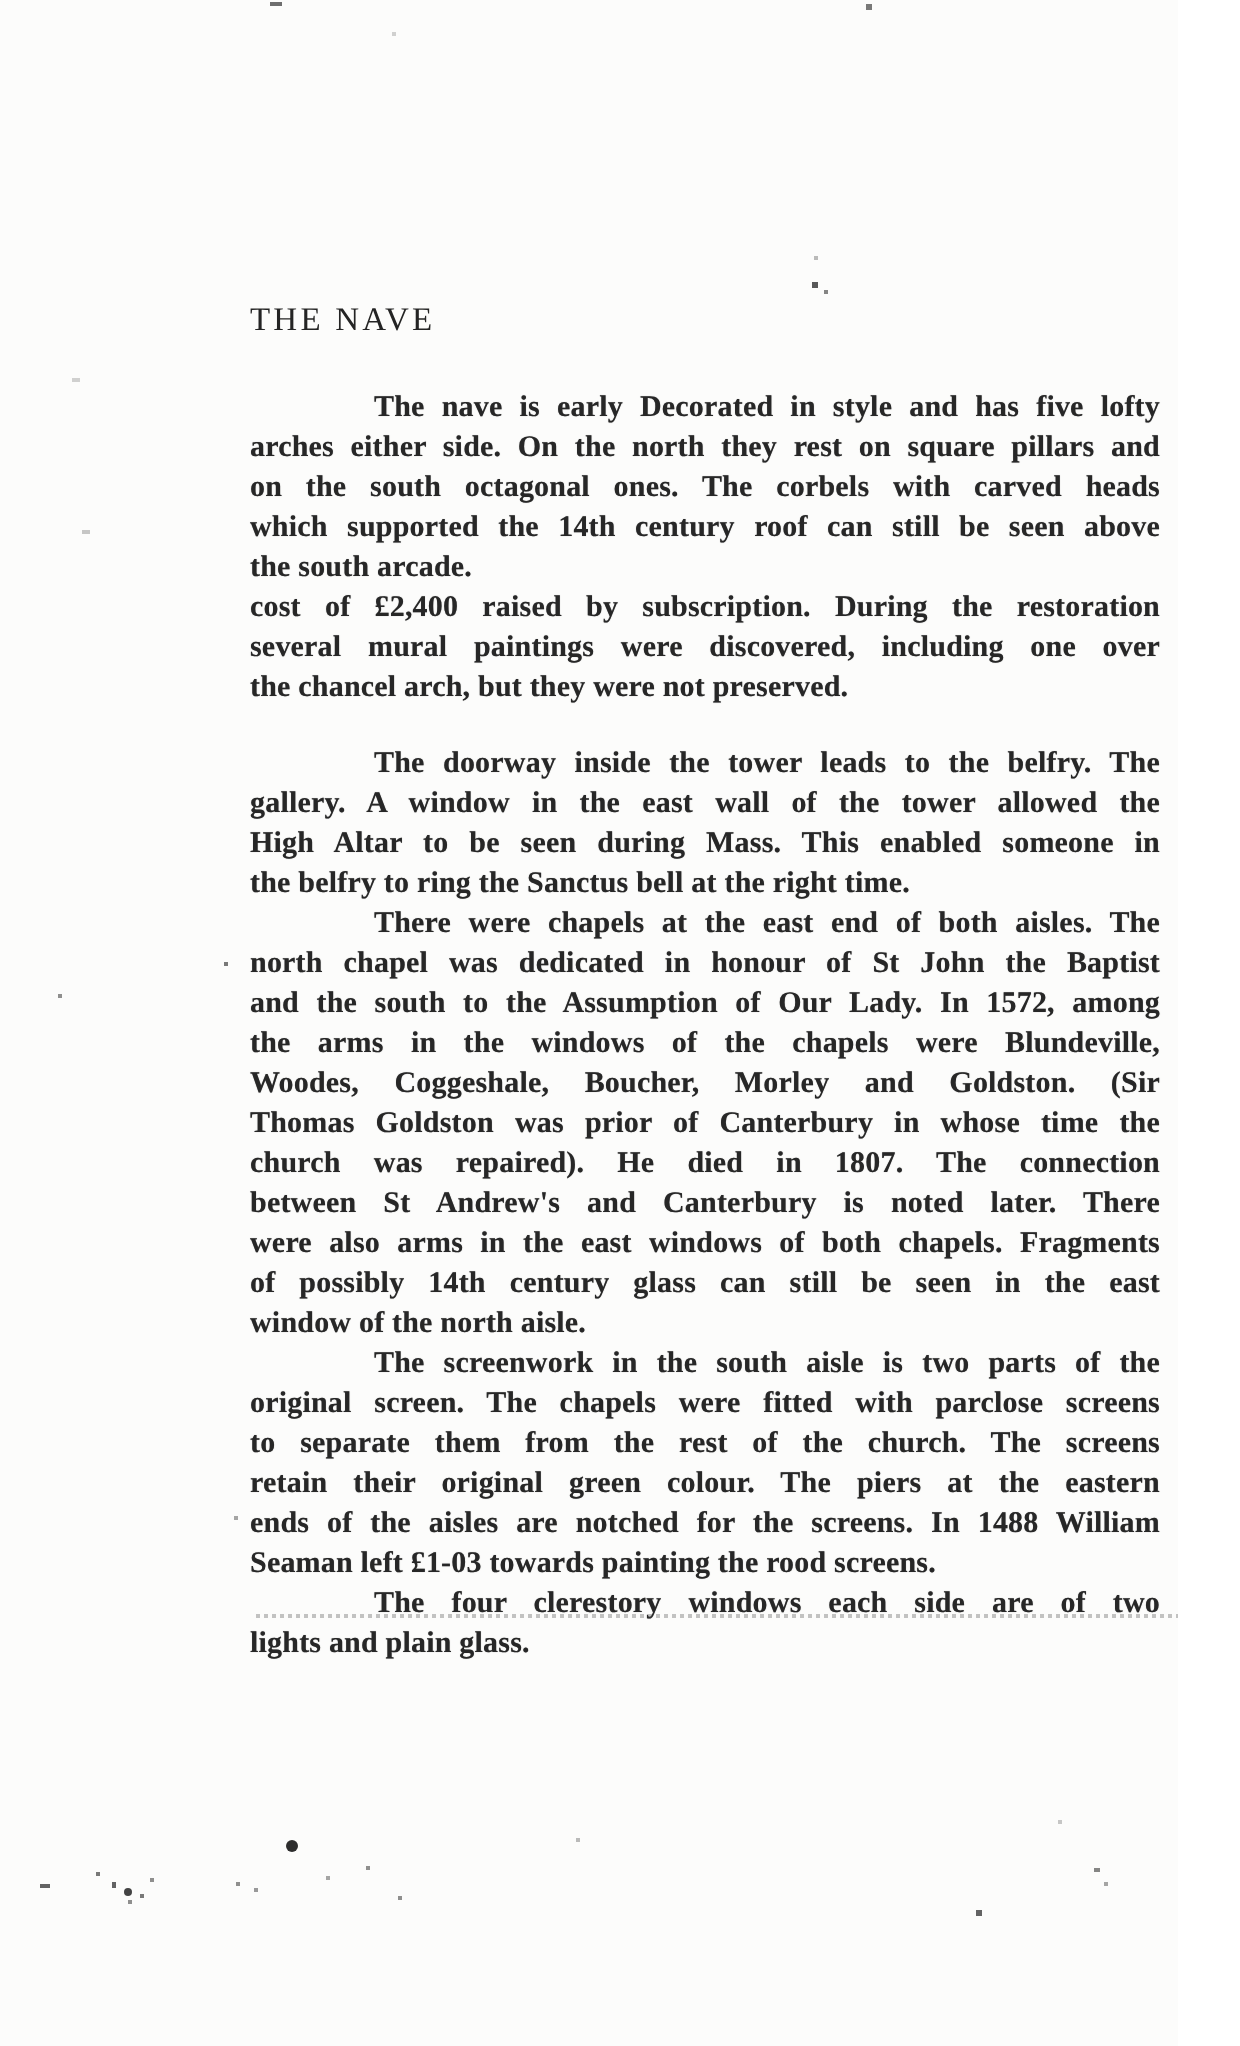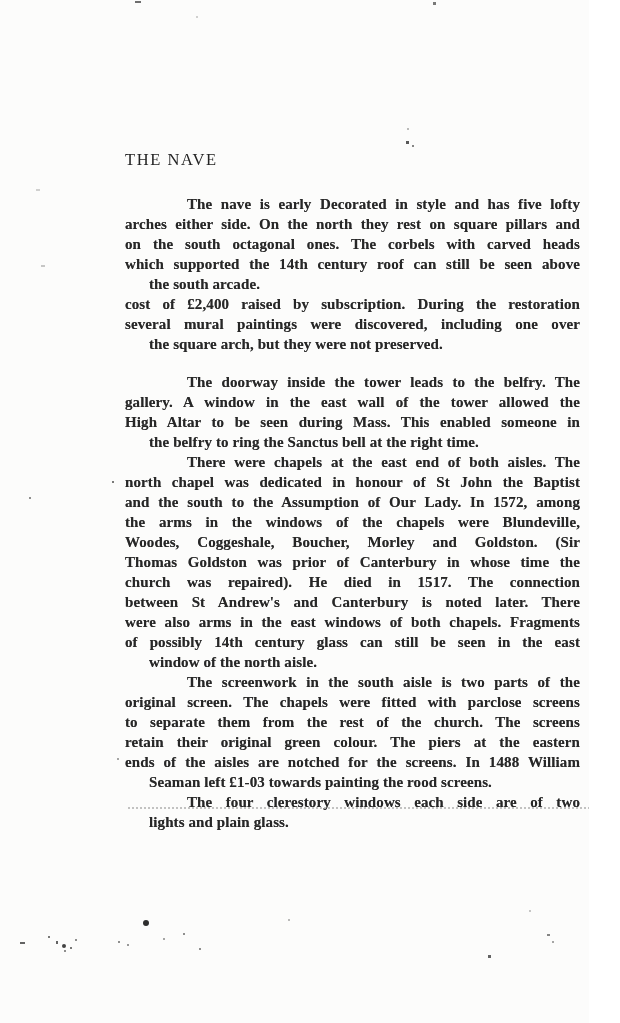--- a/index.html
+++ b/index.html
@@ -40,21 +40,21 @@
     height: 20px;
     line-height: 20px;
     font-size: 15px;
     text-align: justify;
     text-align-last: justify;
     letter-spacing: 0.1px;
     text-shadow: 0 0 0.4px rgba(45,45,45,0.55);
     white-space: nowrap;
   }
   .tline.first { padding-left: 62px; }
-  .tline.last { text-align: right; text-align-last: left; margin-left: 24px; }
+  .tline.last { text-align: right; text-align-last: left; }
   .artifacts { position: absolute; left: 0; top: 0; width: 100%; height: 100%; pointer-events: none; }
   .speck { position: absolute; background: #222222; display: block; }
   .speck.round { border-radius: 50%; }
   .noise-line {
     position: absolute;
     display: block;
     height: 0;
     border-top: 2px dotted #4a4a4a;
   }
 </style>
@@ -67,36 +67,36 @@
       <div class="paragraph">
         <div class="tline first">The nave is early Decorated in style and has five lofty</div>
         <div class="tline">arches either side. On the north they rest on square pillars and</div>
         <div class="tline">on the south octagonal ones. The corbels with carved heads</div>
         <div class="tline">which supported the 14th century roof can still be seen above</div>
         <div class="tline last">the south arcade.</div>
       </div>
       <div class="paragraph">
         <div class="tline">cost of £2,400 raised by subscription. During the restoration</div>
         <div class="tline">several mural paintings were discovered, including one over</div>
-        <div class="tline last">the square arch, but they were not preserved.</div>
+        <div class="tline last">the chancel arch, but they were not preserved.</div>
       </div>
       <div class="paragraph gap-before">
         <div class="tline first">The doorway inside the tower leads to the belfry. The</div>
         <div class="tline">gallery. A window in the east wall of the tower allowed the</div>
         <div class="tline">High Altar to be seen during Mass. This enabled someone in</div>
         <div class="tline last">the belfry to ring the Sanctus bell at the right time.</div>
       </div>
       <div class="paragraph">
         <div class="tline first">There were chapels at the east end of both aisles. The</div>
         <div class="tline">north chapel was dedicated in honour of St John the Baptist</div>
         <div class="tline">and the south to the Assumption of Our Lady. In 1572, among</div>
         <div class="tline">the arms in the windows of the chapels were Blundeville,</div>
         <div class="tline">Woodes, Coggeshale, Boucher, Morley and Goldston. (Sir</div>
         <div class="tline">Thomas Goldston was prior of Canterbury in whose time the</div>
-        <div class="tline">church was repaired). He died in 1517. The connection</div>
+        <div class="tline">church was repaired). He died in 1807. The connection</div>
         <div class="tline">between St Andrew's and Canterbury is noted later. There</div>
         <div class="tline">were also arms in the east windows of both chapels. Fragments</div>
         <div class="tline">of possibly 14th century glass can still be seen in the east</div>
         <div class="tline last">window of the north aisle.</div>
       </div>
       <div class="paragraph">
         <div class="tline first">The screenwork in the south aisle is two parts of the</div>
         <div class="tline">original screen. The chapels were fitted with parclose screens</div>
         <div class="tline">to separate them from the rest of the church. The screens</div>
         <div class="tline">retain their original green colour. The piers at the eastern</div>

